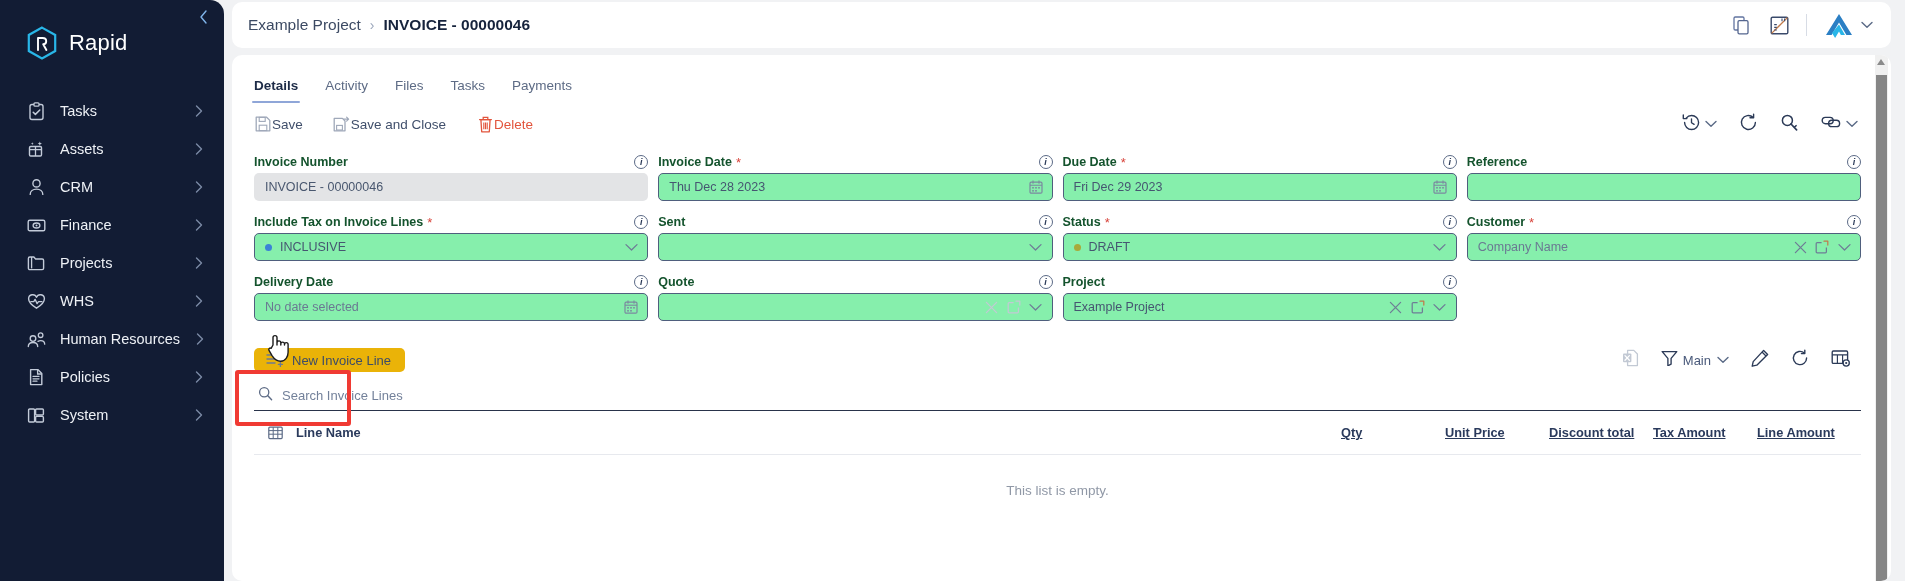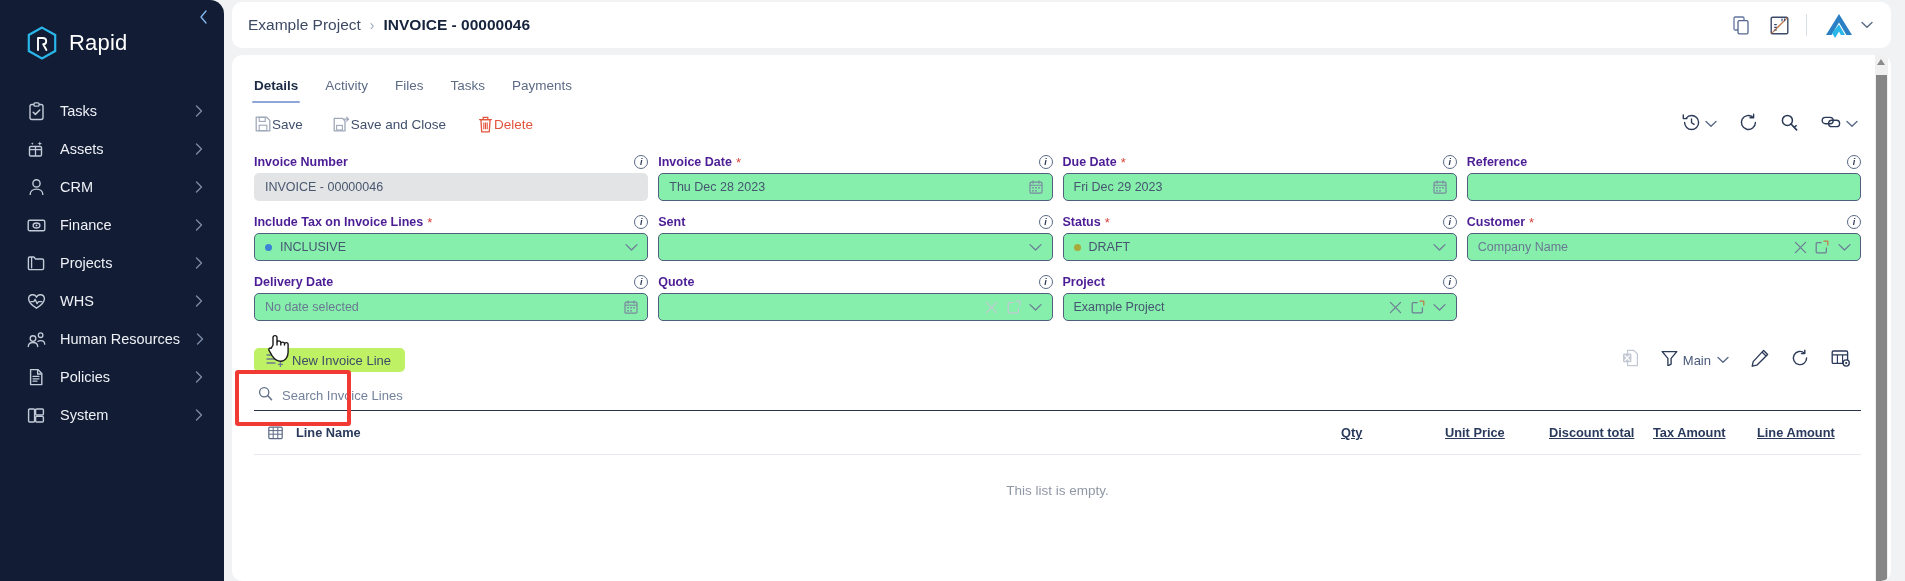--- a/index.html
+++ b/index.html
@@ -75,21 +75,21 @@
   .tb-btn.danger .lbl { color:#e2543c; }
   .tb-icon { width:18px; height:18px; display:flex; align-items:center; justify-content:center; color:#9fa8b9; }
   .tb-right { margin-left:auto; display:flex; align-items:center; gap:0; }
   .tb-r-item { display:flex; align-items:center; gap:3px; cursor:pointer; padding:0 11px; color:#2b3a57; }
 
   
   .form { padding:6px 30px 0 22px; position:relative; }
   .row { display:flex; gap:10px; margin-bottom:10px; }
   .field { flex:1 1 0; min-width:0; position:relative; }
   .fl { display:flex; align-items:center; height:22px; }
-  .fl-text { font-size:12.5px; font-weight:bold; color:#4c1d95; }
+  .fl-text { font-size:12.5px; font-weight:bold; color:#14532d; }
   .req { color:#d8433a; margin-left:4px; font-size:13px; }
   .info-i {
     margin-left:auto; width:14px; height:14px; border:1px solid #5b6a86; border-radius:50%;
     font-size:9px; line-height:12px; text-align:center; color:#2b3a57; cursor:pointer; font-style:italic; font-weight:bold;
   }
   .ctl {
     height:28px; border:1px solid #4f5f7d; border-radius:5px; background:#86efac;
     display:flex; align-items:center; padding:0 8px 0 10px; font-size:12.5px; color:#465671;
   }
   .ctl.readonly { background:#e3e4e6; border-color:transparent; color:#49576f; }
@@ -98,21 +98,21 @@
   .dot { width:7px; height:7px; border-radius:50%; margin-right:8px; flex:0 0 7px; }
   .ctl-ic { width:16px; height:16px; margin-left:6px; display:flex; align-items:center; justify-content:center; color:#6e7d96; cursor:pointer; flex:0 0 16px; }
   .ctl-ic.cal { color:#7b899f; }
   .ctl-ic.disabled { color:#c2c9d4; }
 
   
   .grid-wrap { margin-top:8px; padding:0 30px 0 22px; }
   .grid-top { display:flex; align-items:center; height:42px; position:relative; }
   .new-line-btn {
     display:inline-flex; align-items:center; gap:9px;
-    background:#bef264; border-radius:5px; height:24px; padding:0 14px 0 11px; cursor:pointer;
+    background:#eab308; border-radius:5px; height:24px; padding:0 14px 0 11px; cursor:pointer;
   }
   .new-line-btn .lbl { font-size:13px; color:#3d4c68; }
   .grid-top-right { margin-left:auto; display:flex; align-items:center; }
   .gt-item { display:flex; align-items:center; gap:5px; cursor:pointer; padding:0 11px; color:#2b3a57; }
   .gt-item .lbl { font-size:13px; color:#49597a; }
 
   .search-row { display:flex; align-items:center; gap:9px; height:30px; border-bottom:1px solid #29334a; padding-left:4px; }
   .search-ph { font-size:13px; color:#73819a; }
 
   .grid-head { display:flex; align-items:center; height:44px; border-bottom:1px solid #e7e9ee; font-size:12.8px; font-weight:bold; color:#2a3a5c; }

